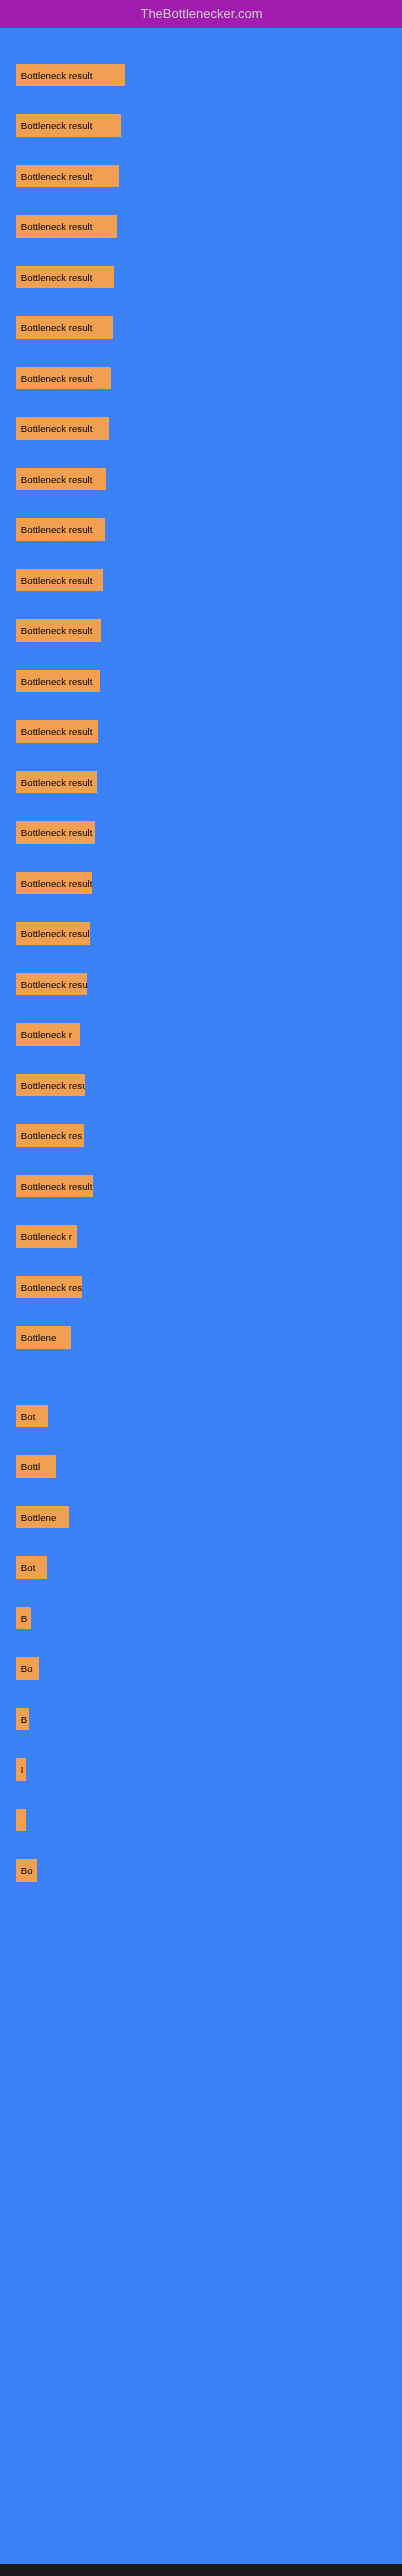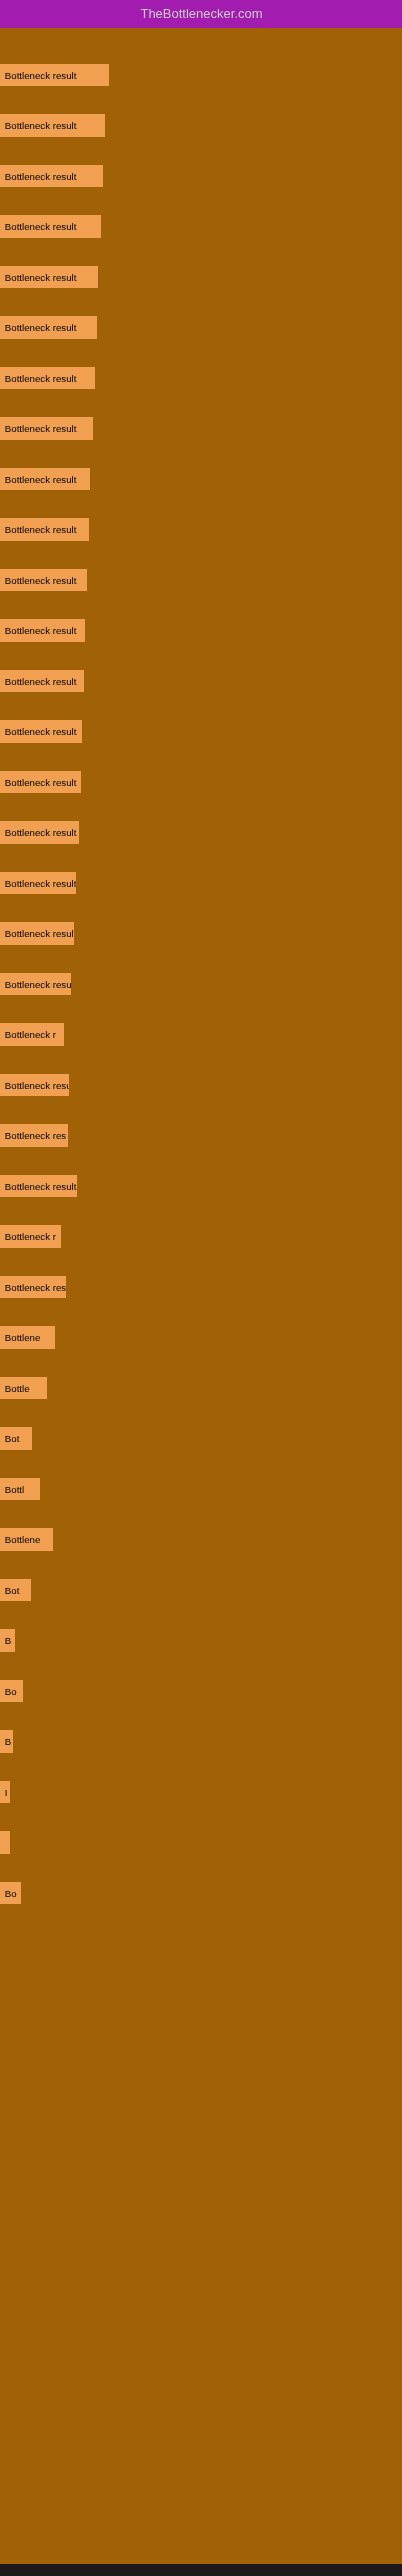--- a/index.html
+++ b/index.html
@@ -21,22 +21,22 @@
       color: #cccccc;
       font-size: 13px;
       padding: 6.4px 0;
       background-color: #a21caf;
     }
 
     .chart-container {
       position: relative;
       width: 403px;
       height: 2536px;
-      background-color: #a16207;
-      padding: 8px 0;
+      background-color: #3b82f6;
+      padding: 8px 16px;
     }
 
     .bar-row {
       display: flex;
       align-items: center;
       margin-bottom: 0;
       position: relative;
     }
 
     .bar {
@@ -219,25 +219,20 @@
         <span class="bar-label">Bottleneck resu</span>
       </div>
     </div>
     <div class="gap"></div>
     <div class="bar-row">
       <div class="bar" style="width: 55px;">
         <span class="bar-label">Bottlene</span>
       </div>
     </div>
     <div class="gap"></div>
-    <div class="bar-row">
-      <div class="bar" style="width: 47px;">
-        <span class="bar-label">Bottle</span>
-      </div>
-    </div>
     <div class="gap"></div>
     <div class="bar-row">
       <div class="bar" style="width: 32px;">
         <span class="bar-label">Bot</span>
       </div>
     </div>
     <div class="gap"></div>
     <div class="bar-row">
       <div class="bar" style="width: 40px;">
         <span class="bar-label">Bottl</span>

